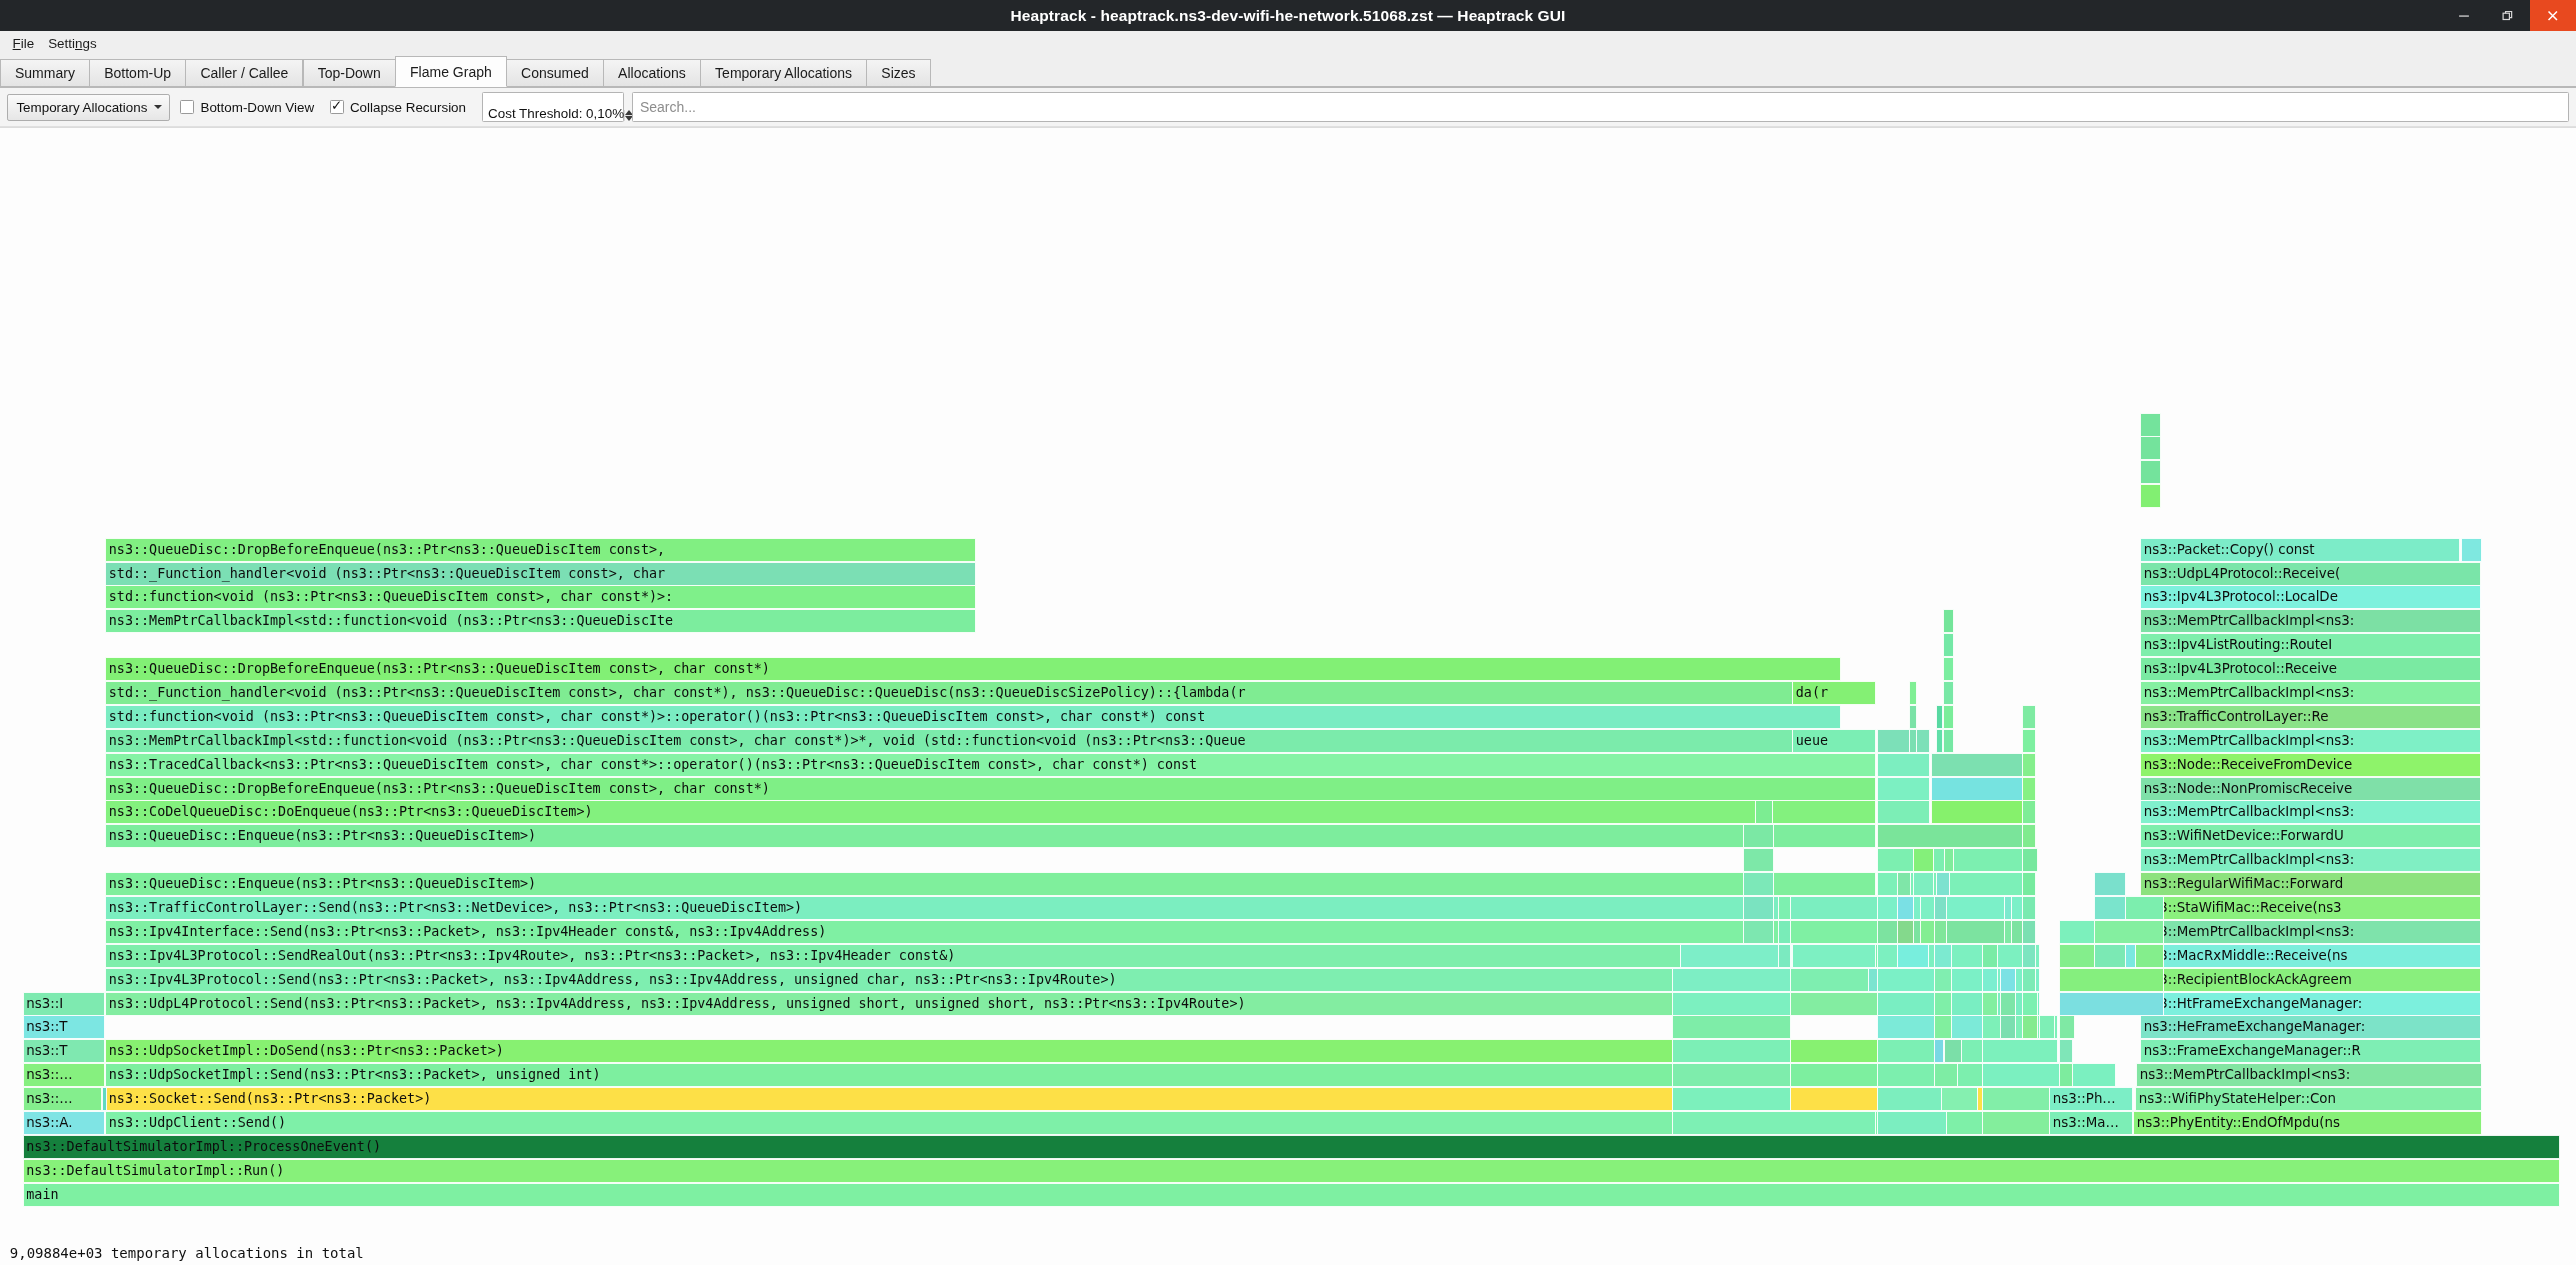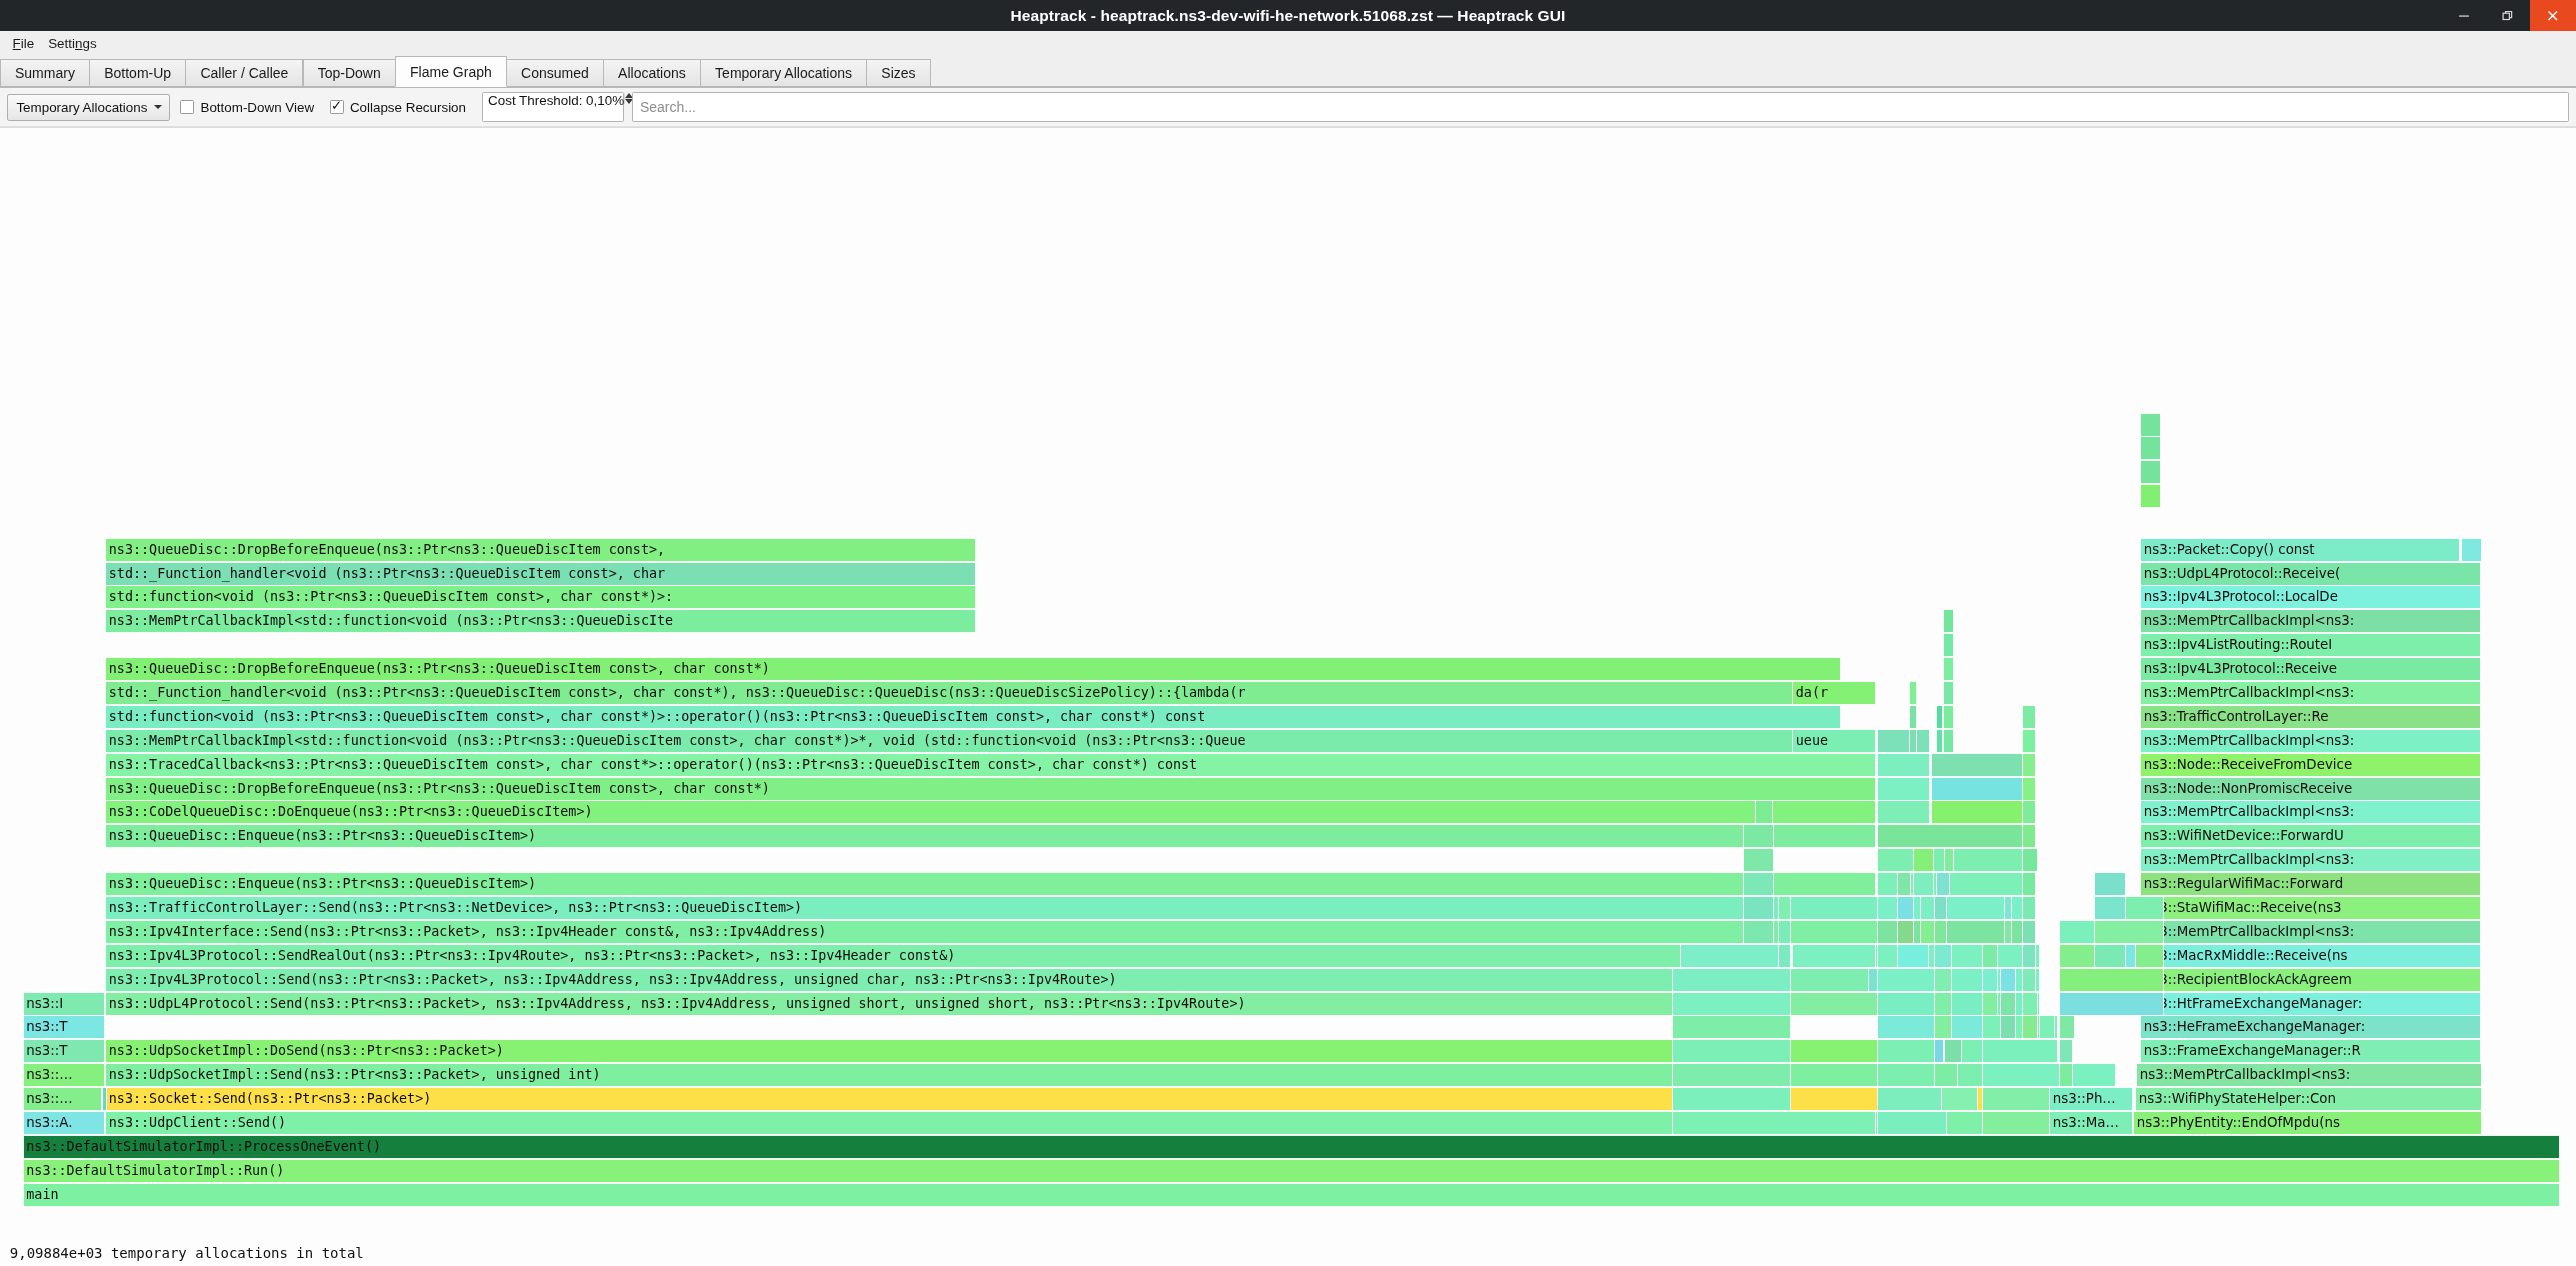--- a/index.html
+++ b/index.html
@@ -102,21 +102,21 @@
     width:14px;height:14px;border:0.7px solid #9a9a9a;background:#fff;border-radius:1.4px;
     display:flex;align-items:center;justify-content:center;
   }
   .checkbox .tick{
     font-size:13.4px; line-height:13.4px; color:#111; font-family:"DejaVu Sans", sans-serif;
     margin-top:-1.4px;
   }
   .spinbox{
     height:29.5px; width:142px;
     background:#ffffff; border:0.7px solid #b4b4b4; border-radius:1.4px;
-    display:flex; align-items:flex-start; margin-right:8.4px;
+    display:flex; align-items:flex-end; margin-right:8.4px;
   }
   .spinbox .val{
     flex:1; display:flex; align-items:center; padding-left:5.6px;
     font-size:13.4px; color:#111; white-space:nowrap;
   }
   .spinbox .btns{
     width:18px; display:flex; flex-direction:column;
     border-left:0.7px solid #d8d8d8;
   }
   .spinbox .btns div{

